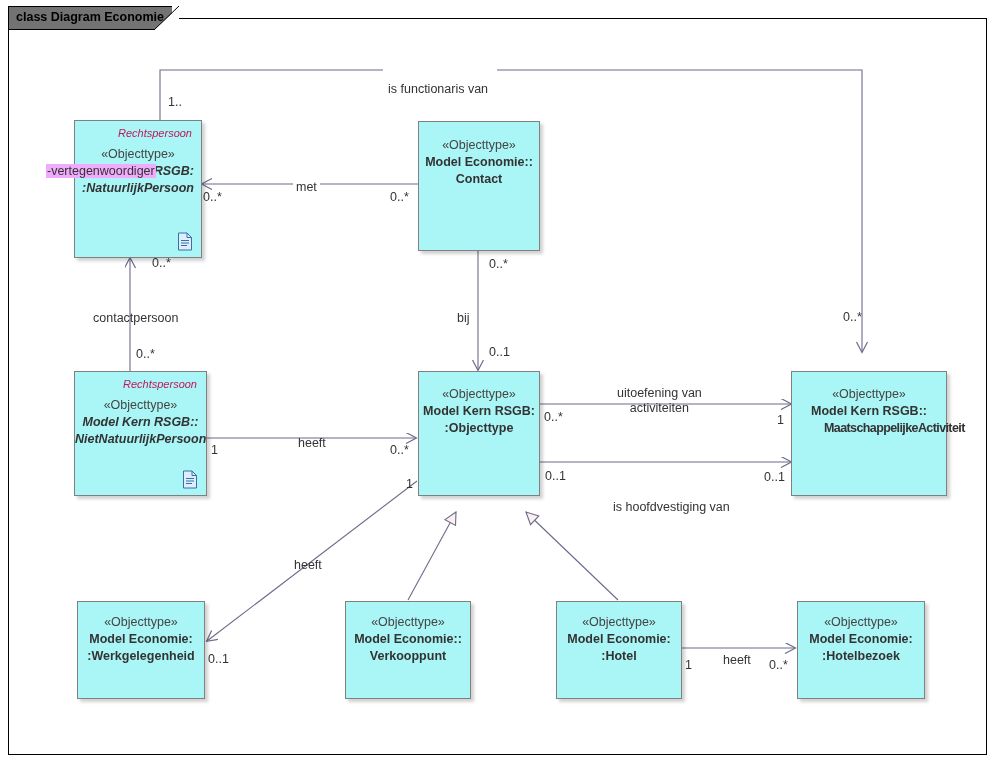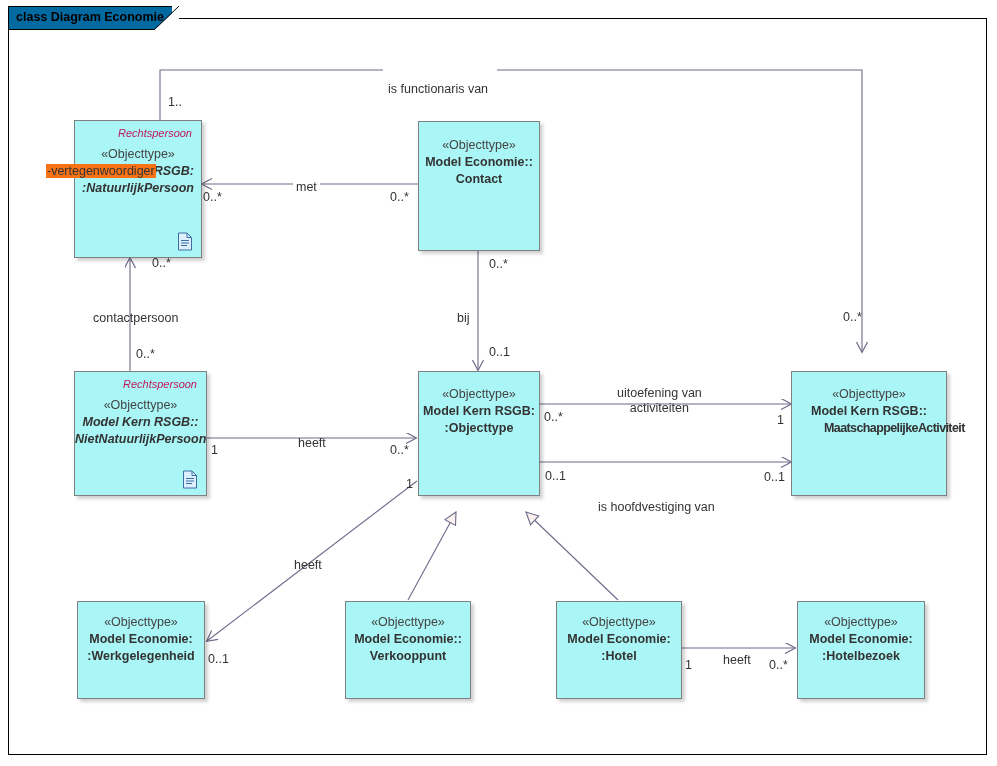--- a/index.html
+++ b/index.html
@@ -25,21 +25,21 @@
     border: 1px solid #000000;
     box-sizing: border-box;
     background: transparent;
   }
   .frame-tab {
     position: absolute;
     left: 8px;
     top: 6px;
     height: 24px;
     box-sizing: border-box;
-    background: #0369a1;
+    background: #737373;
     border-left: 1px solid #000;
     border-top: 1px solid #000;
     border-bottom: 1px solid #000;
     padding: 3px 8px 0 7px;
     font-size: 12.5px;
     font-weight: bold;
     color: #000;
     white-space: nowrap;
     z-index: 6;
   }
@@ -122,21 +122,21 @@
     font-size: 12.5px;
     color: #333333;
     white-space: nowrap;
     z-index: 4;
   }
   
   .overlay-lbl {
     position: absolute;
     font-size: 12.5px;
     color: #333333;
-    background: #f97316;
+    background: #f0abfc;
     white-space: nowrap;
     z-index: 5;
     padding: 0 1px;
   }
 </style>
 </head>
 <body>
 
 <div id="canvas">
 
@@ -304,21 +304,21 @@
   <div class="mult" style="left:211px; top:443px;">1</div>
   <div class="mult" style="left:390px; top:443px;">0..*</div>
 
   <div class="lbl center" style="left:617px; top:366px;">
     <span>uitoefening van</span><br>
     <span>activiteiten</span>
   </div>
   <div class="mult" style="left:544px; top:410px;">0..*</div>
   <div class="mult" style="left:777px; top:413px;">1</div>
 
-  <div class="lbl" style="left:598px; top:480px;">is hoofdvestiging van</div>
+  <div class="lbl" style="left:613px; top:480px;">is hoofdvestiging van</div>
   <div class="mult" style="left:545px; top:469px;">0..1</div>
   <div class="mult" style="left:764px; top:470px;">0..1</div>
 
   <div class="lbl" style="left:294px; top:538px;">heeft</div>
   <div class="mult" style="left:406px; top:477px;">1</div>
   <div class="mult" style="left:208px; top:652px;">0..1</div>
 
   <div class="lbl" style="left:723px; top:633px;">heeft</div>
   <div class="mult" style="left:685px; top:658px;">1</div>
   <div class="mult" style="left:769px; top:658px;">0..*</div>

